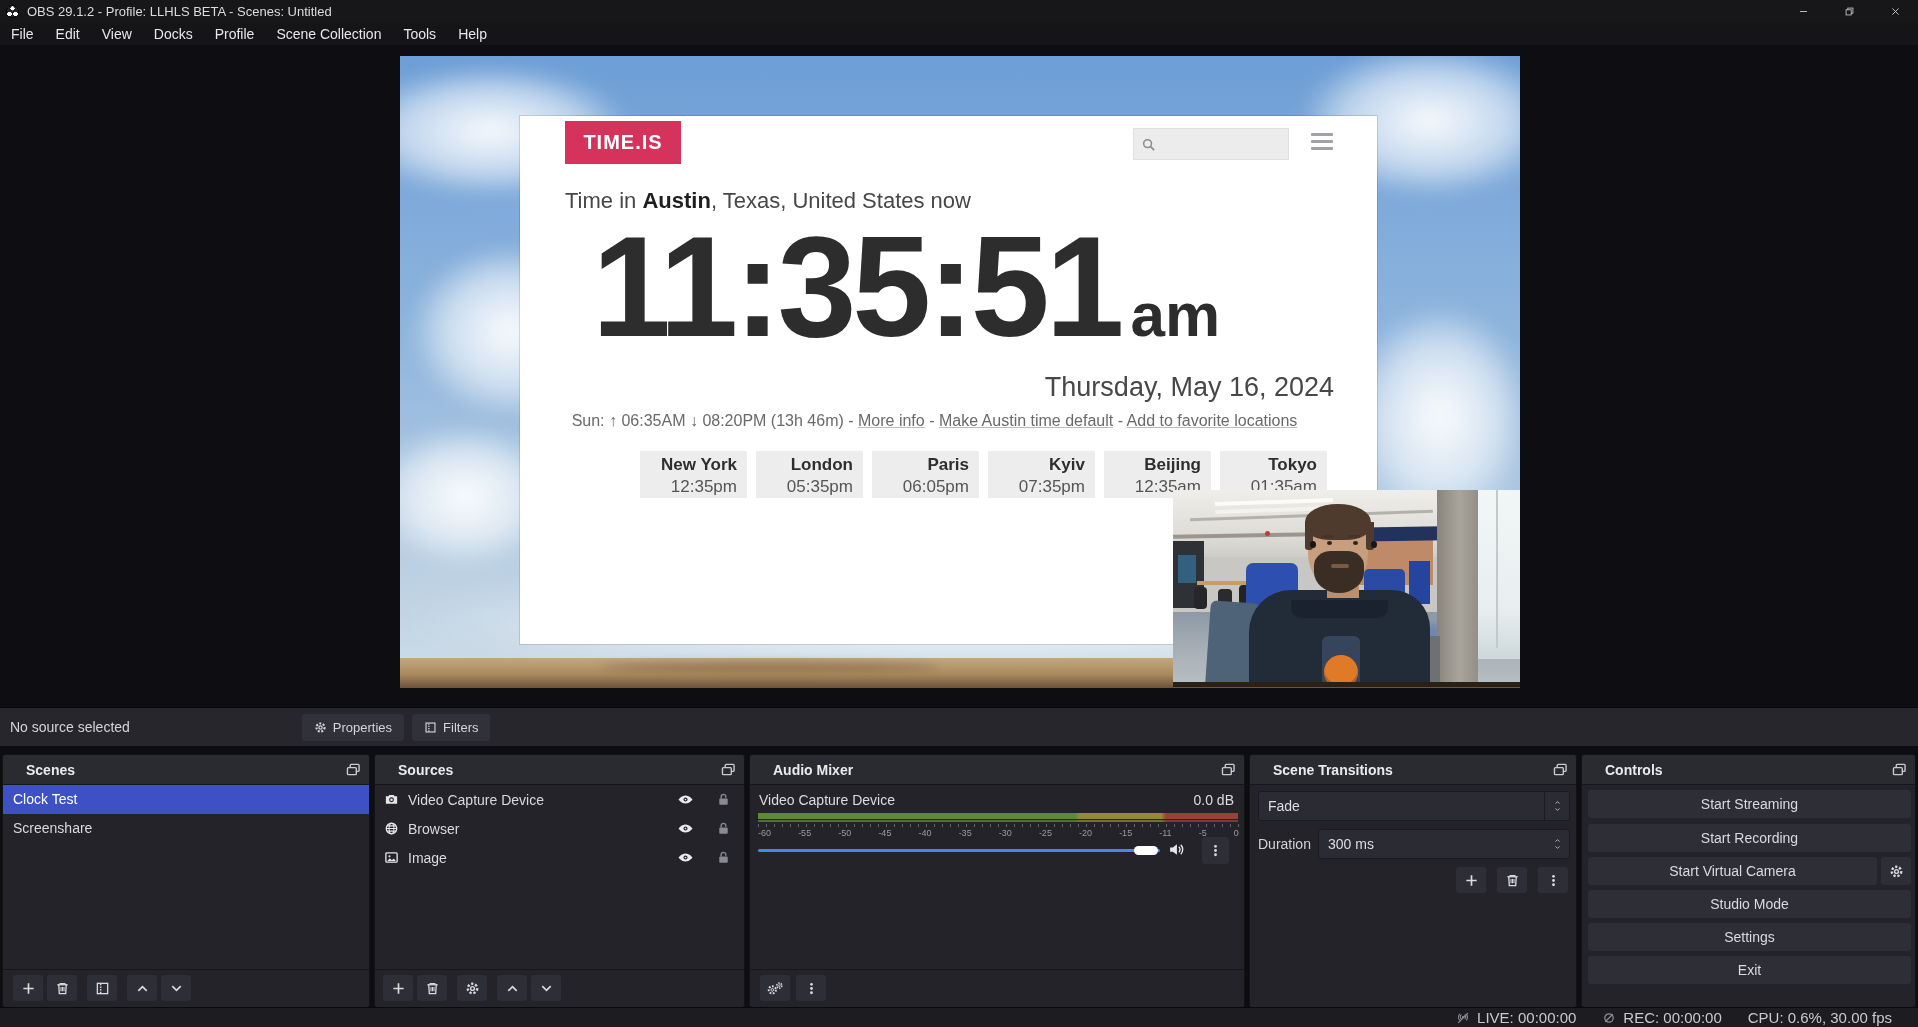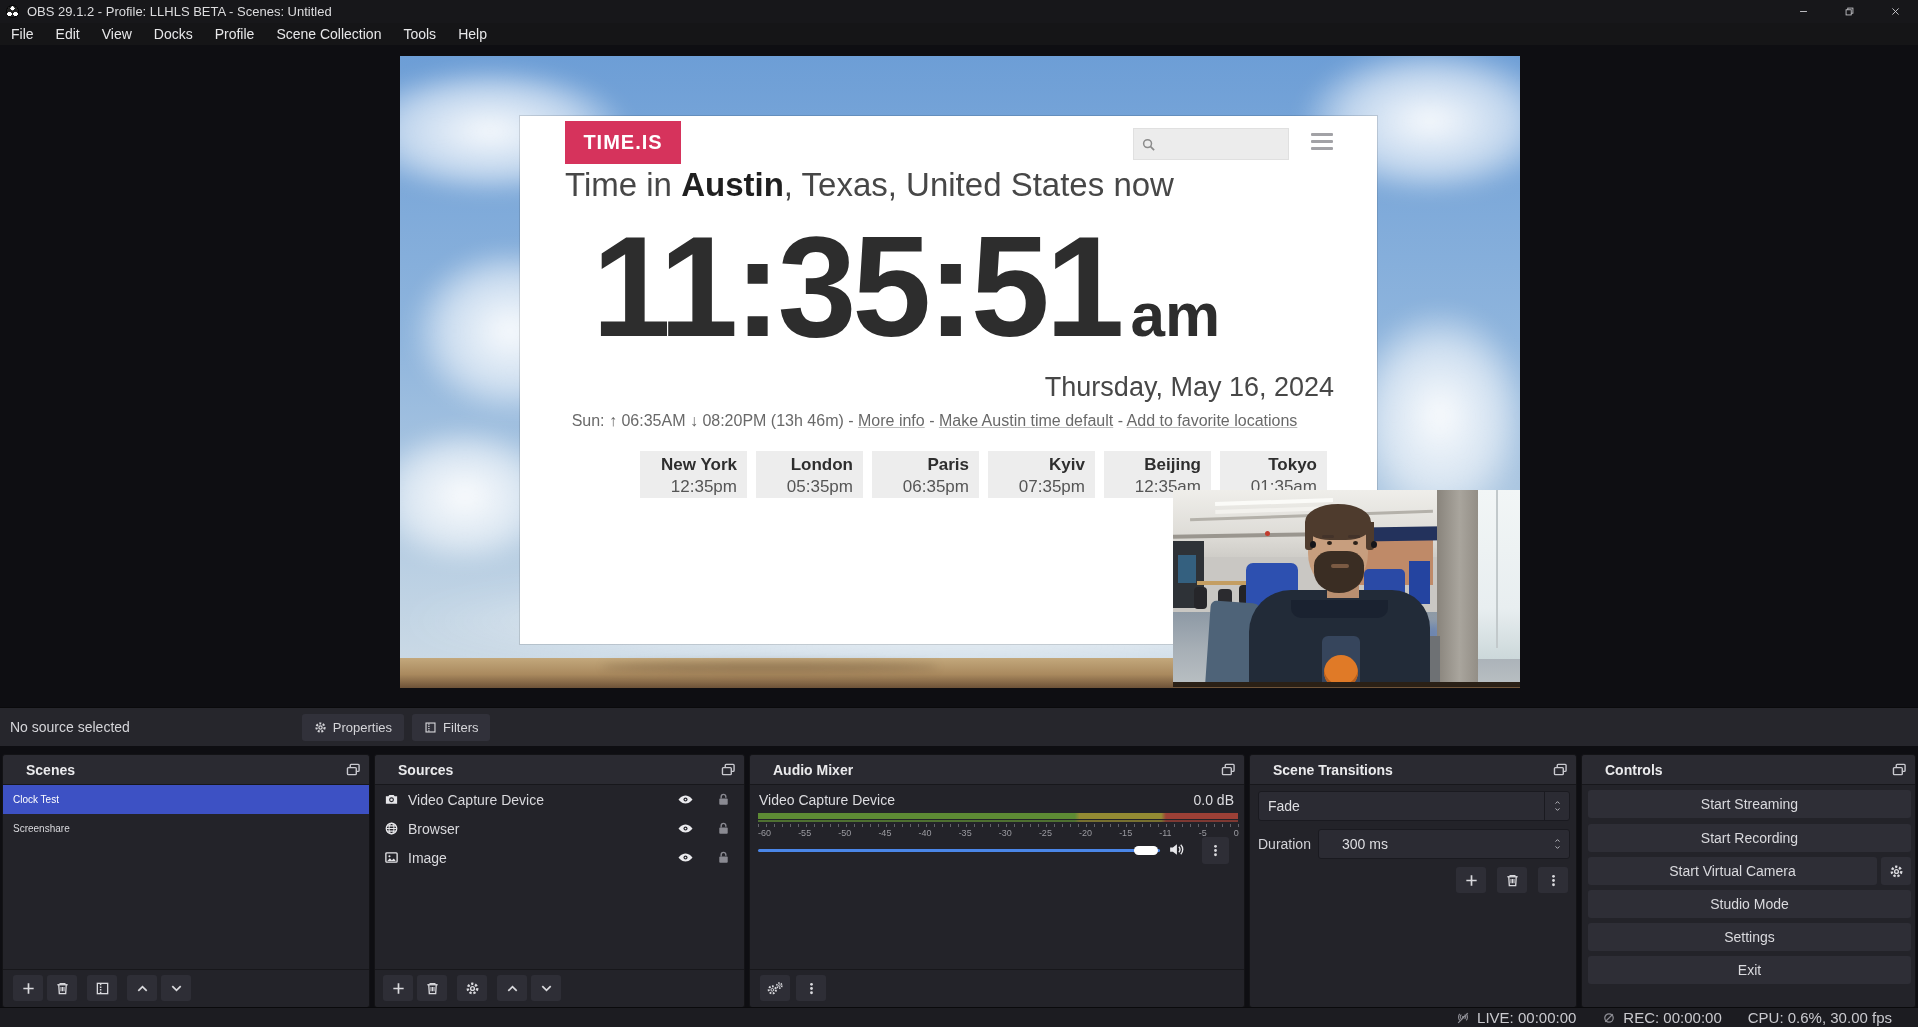--- a/index.html
+++ b/index.html
@@ -39,21 +39,21 @@
         box-shadow:0 0 0 1px rgba(0,0,0,.12);}
   .tlogo{position:absolute;left:45px;top:5px;width:116px;height:43px;background:#d6335c;color:#fff;
          font-weight:bold;font-size:20px;letter-spacing:1px;display:flex;align-items:center;justify-content:center;}
   .tsearch{position:absolute;left:613px;top:12px;width:154px;height:30px;background:#ececec;border:1px solid #e0e0e0;
            display:flex;align-items:center;}
   .tsearch .icon{width:15px;height:15px;color:#8b8b8b;margin-left:7px;flex:none;}
   .tsearch input{flex:1;min-width:0;border:none;outline:none;background:transparent;height:100%;
            font-family:"Liberation Sans",sans-serif;font-size:14px;color:#333;padding:0 6px;}
   .thamb{position:absolute;left:791px;top:17px;width:22px;height:17px;display:flex;flex-direction:column;justify-content:space-between;}
   .thamb i{display:block;height:3px;background:#a2a2a6;border-radius:1px;}
-  .thead{position:absolute;left:45px;top:50px;font-size:33px;color:#474747;white-space:nowrap;}
+  .thead{position:absolute;left:45px;top:72px;font-size:22px;color:#474747;white-space:nowrap;}
   .thead b{color:#1f1f1f;}
   .tclock{position:absolute;left:72px;top:96px;display:flex;align-items:baseline;color:#2d2d2d;}
   .tdig{font-size:142px;font-weight:bold;line-height:1.05;letter-spacing:-4px;}
   .tmer{font-size:62px;font-weight:bold;margin-left:10px;}
   .tdate{position:absolute;right:43px;top:256px;font-size:27px;color:#474747;}
   .tsun{position:absolute;left:0;right:28px;top:296px;text-align:center;font-size:16px;color:#696969;white-space:nowrap;}
   .tsun a{color:#696969;text-decoration:underline;text-decoration-color:#bdbdbd;}
   .sep{white-space:pre;}
   .tcities{position:absolute;left:120px;top:335px;width:690px;display:flex;gap:9px;}
   .tcity{width:107px;height:47px;background:#ededed;box-sizing:border-box;padding:3px 10px 0 0;
@@ -129,21 +129,21 @@
          border-radius:3px 3px 0 0;}
   .ptitle{font-size:14px;font-weight:bold;color:#eaeaec;margin-left:23px;}
   .popout{margin-left:auto;margin-right:8px;color:#c9c9cf;display:flex;}
   .popout svg{width:15px;height:13px;}
   .ptools{position:absolute;left:0;right:0;bottom:0;height:37px;border-top:1px solid #17171b;}
   .tbtn{position:absolute;top:5px;width:30px;height:26px;background:#2e2e36;border:none;border-radius:3px;
         color:#d9d9dd;display:flex;align-items:center;justify-content:center;padding:0;}
   .tbtn .icon{width:15px;height:15px;}
 
   
-  .srow{height:29px;line-height:29px;padding-left:10px;font-size:10px;color:#d9d9dd;}
+  .srow{height:29px;line-height:29px;padding-left:10px;font-size:14px;color:#d9d9dd;}
   .srow.selected{background:#3d51c4;color:#fff;}
   .orow{height:29px;display:flex;align-items:center;font-size:14px;color:#d9d9dd;padding-left:9px;gap:9px;}
   .orow .ticon{width:15px;height:15px;color:#e6e6e9;flex:none;}
   .orow .olabel{flex:1;}
   .orow .eicon{width:17px;height:17px;color:#ebebee;margin-right:13px;}
   .orow .licon{width:15px;height:15px;color:#8a8a92;margin-right:13px;}
 
   
   .am-name{position:absolute;left:9px;top:37px;font-size:14px;color:#dcdce0;}
   .am-db{position:absolute;right:10px;top:37px;font-size:14px;color:#dcdce0;}
@@ -165,21 +165,21 @@
   .combo{position:absolute;left:8px;top:36px;width:312px;height:30px;background:#2b2b33;border:1px solid #1a1a20;
          border-radius:3px;box-sizing:border-box;display:flex;align-items:center;}
   .combo .val{font-size:14px;color:#dedee2;margin-left:9px;flex:1;}
   .combo .cdiv{width:1px;height:100%;background:#1a1a20;}
   .spinners{width:24px;display:flex;flex-direction:column;align-items:center;justify-content:center;color:#b9b9c0;}
   .spinners svg{width:9px;height:7px;}
   .durrow{position:absolute;left:8px;top:74px;width:312px;height:30px;display:flex;align-items:center;}
   .durlabel{font-size:14px;color:#d2d2d7;width:60px;}
   .spinbox{flex:1;height:30px;background:#2b2b33;border:1px solid #1a1a20;border-radius:3px;box-sizing:border-box;
            display:flex;align-items:center;}
-  .spinbox .val{font-size:14px;color:#dedee2;margin-left:23px;flex:1;}
+  .spinbox .val{font-size:14px;color:#dedee2;margin-left:9px;flex:1;}
   .tr-btns{position:absolute;left:0;right:8px;top:112px;display:flex;justify-content:flex-end;gap:11px;}
   .tr-btns .tbtn{position:static;}
 
   
   .ctlbtn{position:absolute;left:6px;width:323px;height:28px;background:#2e2e36;border:none;border-radius:3px;
           color:#dadade;font-size:14px;font-family:"Liberation Sans",sans-serif;}
   .ctl-vc{width:289px;}
   .ctl-vc-gear{position:absolute;left:299px;width:30px;height:28px;background:#2e2e36;border:none;border-radius:3px;
           color:#dadade;display:flex;align-items:center;justify-content:center;}
   .ctl-vc-gear .icon{width:15px;height:15px;}
@@ -356,21 +356,21 @@
           <div class="tcity">
               <div class="cname">New York</div>
               <div class="ctime">12:35pm</div>
             </div>
           <div class="tcity">
               <div class="cname">London</div>
               <div class="ctime">05:35pm</div>
             </div>
           <div class="tcity">
               <div class="cname">Paris</div>
-              <div class="ctime">06:35pm</div>
+              <div class="ctime">06:05pm</div>
             </div>
           <div class="tcity">
               <div class="cname">Kyiv</div>
               <div class="ctime">07:35pm</div>
             </div>
           <div class="tcity">
               <div class="cname">Beijing</div>
               <div class="ctime">12:35am</div>
             </div>
           <div class="tcity">

